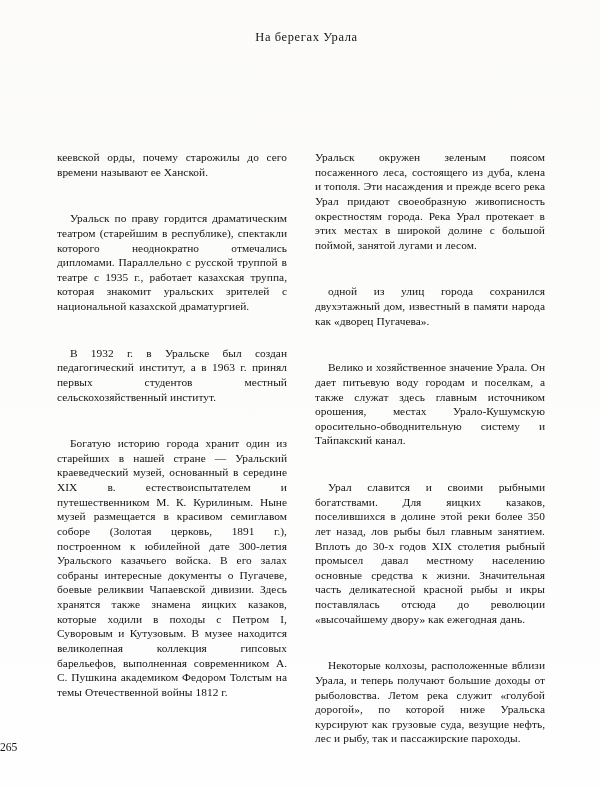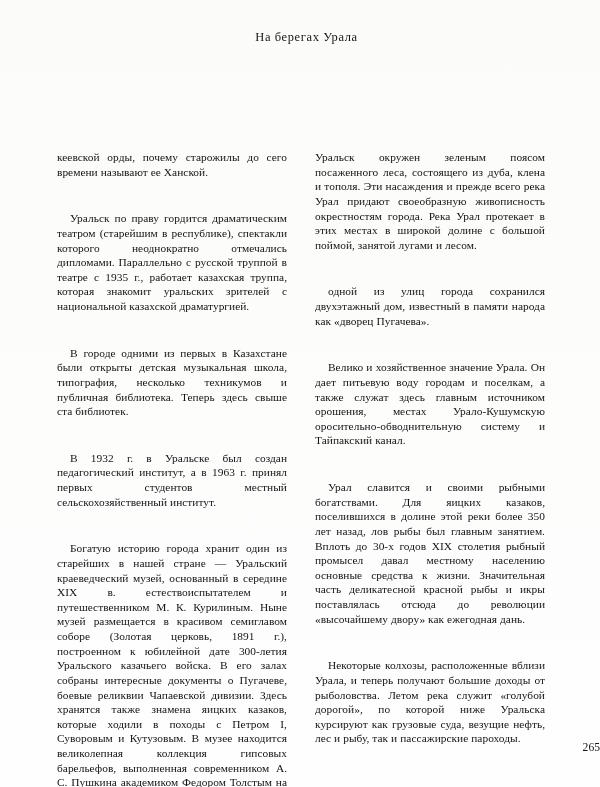--- a/index.html
+++ b/index.html
@@ -75,21 +75,21 @@
   
   .para, .running-head, .folio {
     text-rendering: optimizeLegibility;
   }
 
   .folio {
     position: absolute;
     top: 741px;
     left: 0;
     right: 0;
-    text-align: right;
+    text-align: left;
     font-size: 11.6px;
     color: #141414;
   }
 
   
   .paper-tint {
     position: absolute;
     inset: 0;
     pointer-events: none;
     background: linear-gradient(180deg, rgba(250,249,246,0.55), rgba(255,255,255,0));
@@ -102,21 +102,20 @@
 
   <div class="paper-tint"></div>
 
   <div class="running-head">На берегах Урала</div>
 
   <div class="columns">
 
     <div class="column">
       <p class="para">кеевской орды, почему старожилы до сего времени называют ее Ханской.</p>
       <p class="para">Уральск по праву гордится драматическим театром (старейшим в республике), спектакли которого неоднократно отмечались дипломами. Параллельно с русской труппой в театре с 1935 г., работает казахская труппа, которая знакомит уральских зрителей с национальной казахской драматургией.</p>
-      <p class="para">В городе одними из первых в Казахстане были открыты детская музыкальная школа, типография, несколько техникумов и публичная библиотека. Теперь здесь свыше ста библиотек.</p>
       <p class="para">В 1932 г. в Уральске был создан педагогический институт, а в 1963 г. принял первых студентов местный сельскохозяйственный институт.</p>
       <p class="para">Богатую историю города хранит один из старейших в нашей стране — Уральский краеведческий музей, основанный в середине XIX в. естествоиспытателем и путешественником М. К. Курилиным. Ныне музей размещается в красивом семиглавом соборе (Золотая церковь, 1891 г.), построенном к юбилейной дате 300-летия Уральского казачьего войска. В его залах собраны интересные документы о Пугачеве, боевые реликвии Чапаевской дивизии. Здесь хранятся также знамена яицких казаков, которые ходили в походы с Петром I, Суворовым и Кутузовым. В музее находится великолепная коллекция гипсовых барельефов, выполненная современником А. С. Пушкина академиком Федором Толстым на темы Отечественной войны 1812 г.</p>
     </div>
 
     <div class="column">
       <p class="para">Уральск окружен зеленым поясом посаженного леса, состоящего из дуба, клена и тополя. Эти насаждения и прежде всего река Урал придают своеобразную живописность окрестностям города. Река Урал протекает в этих местах в широкой долине с большой поймой, занятой лугами и лесом.</p>
       <p class="para">одной из улиц города сохранился двухэтажный дом, известный в памяти народа как «дворец Пугачева».</p>
       <p class="para">Велико и хозяйственное значение Урала. Он дает питьевую воду городам и поселкам, а также служат здесь главным источником орошения, местах Урало-Кушумскую оросительно-обводнительную систему и Тайпакский канал.</p>
       <p class="para">Урал славится и своими рыбными богатствами. Для яицких казаков, поселившихся в долине этой реки более 350 лет назад, лов рыбы был главным занятием. Вплоть до 30-х годов XIX столетия рыбный промысел давал местному населению основные средства к жизни. Значительная часть деликатесной красной рыбы и икры поставлялась отсюда до революции «высочайшему двору» как ежегодная дань.</p>
       <p class="para">Некоторые колхозы, расположенные вблизи Урала, и теперь получают большие доходы от рыболовства. Летом река служит «голубой дорогой», по которой ниже Уральска курсируют как грузовые суда, везущие нефть, лес и рыбу, так и пассажирские пароходы.</p>

